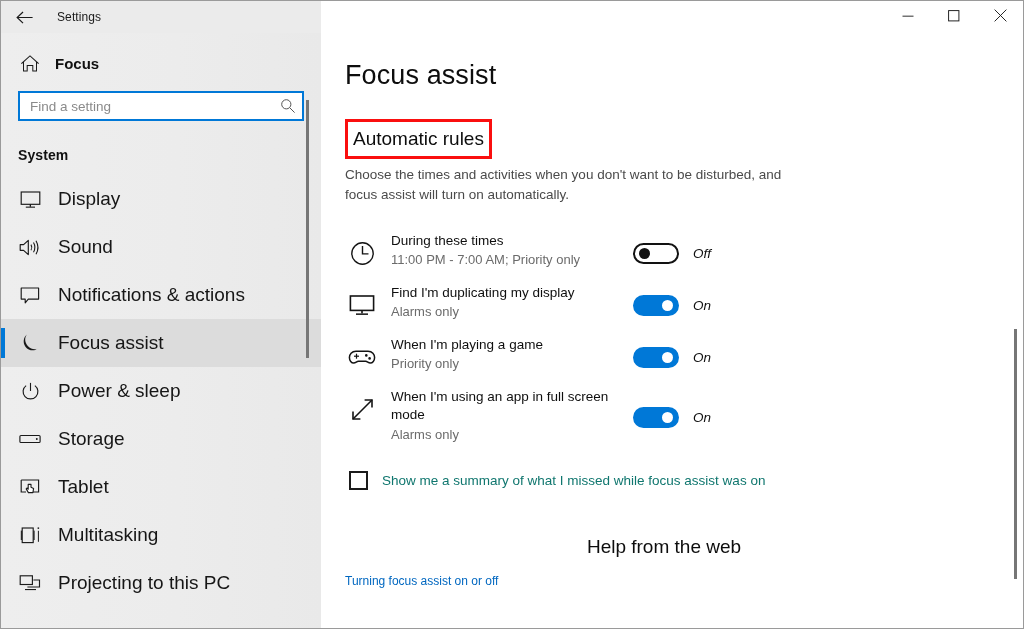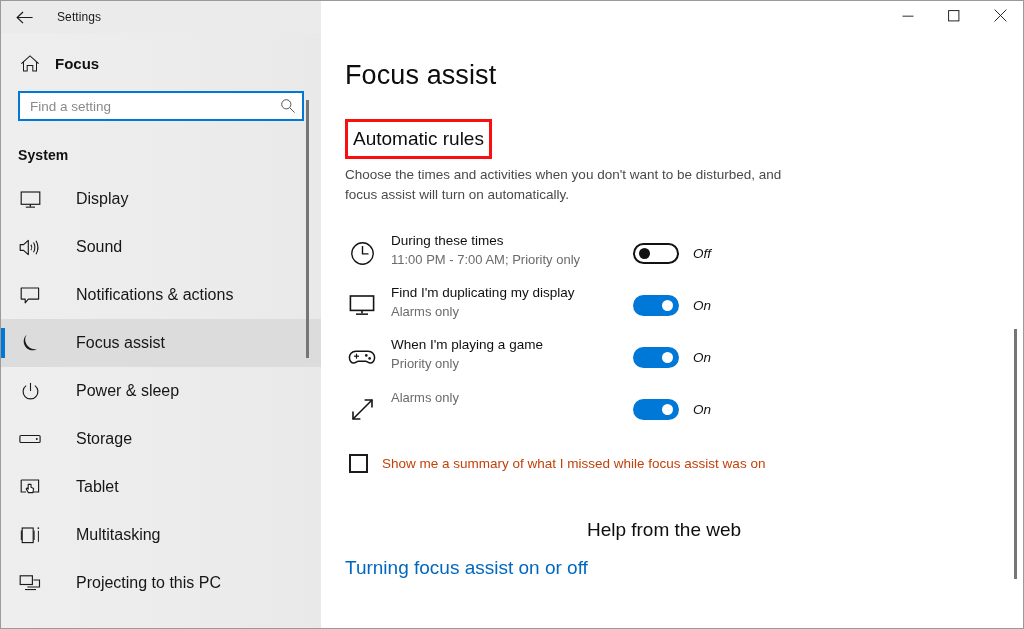--- a/index.html
+++ b/index.html
@@ -159,23 +159,23 @@
     left: 0; top: 9px;
     width: 4px; height: 30px;
     background: #0078d7;
   }
   .nav-item .ico {
     width: 24px; height: 24px;
     flex: 0 0 24px;
     display: flex; align-items: center; justify-content: center;
   }
   .nav-item .lbl {
-    font-size: 16px;
+    font-size: 19px;
     color: #161616;
-    padding-left: 34px;
+    padding-left: 16px;
     white-space: nowrap;
   }
 
   .sb-scrollbar {
     position: absolute;
     right: 12px;
     top: 67px;
     width: 3px;
     height: 258px;
     background: #767676;
@@ -315,35 +315,35 @@
     cursor: default;
   }
   .cbox {
     width: 19px; height: 19px;
     border: 2px solid #1b1b1b;
     background: #fff;
     flex: 0 0 19px;
   }
   .cbox-label {
     font-size: 13.5px;
-    color: #c2410c;
+    color: #0f766e;
     padding-left: 14px;
     white-space: nowrap;
   }
 
   .help-heading {
     font-size: 19px;
     font-weight: 400;
     color: #0d0d0d;
     margin-top: 46px;
     text-align: center;
   }
   .help-link {
     display: inline-block;
-    font-size: 19px;
+    font-size: 12px;
     color: #0067c0;
     margin-top: 16px;
     text-decoration: none;
     cursor: default;
   }
 
   .content-scrollbar {
     position: absolute;
     right: 6px;
     top: 296px;
@@ -602,20 +602,21 @@
 
           <div class="rule-row">
             <span class="rule-ico">
               <svg width="27" height="27" viewBox="0 0 27 27">
                 <path d="M4.0 23.0 L23.0 4.0" stroke="#141414" stroke-width="1.6" fill="none"></path>
                 <path d="M15.6 4.0 L23.0 4.0 L23.0 11.4" stroke="#141414" stroke-width="1.6" fill="none" stroke-linejoin="miter"></path>
                 <path d="M11.4 23.0 L4.0 23.0 L4.0 15.6" stroke="#141414" stroke-width="1.6" fill="none" stroke-linejoin="miter"></path>
               </svg>
             </span>
             <div class="rule-texts">
+              <div class="rule-title">When I'm using an app in full screen mode</div>
               <div class="rule-sub">Alarms only</div>
             </div>
             <div class="rule-toggle-wrap">
               <div class="toggle on">
                   <span class="knob"></span>
                 </div>
               <span class="toggle-label">On</span>
             </div>
           </div>
 

